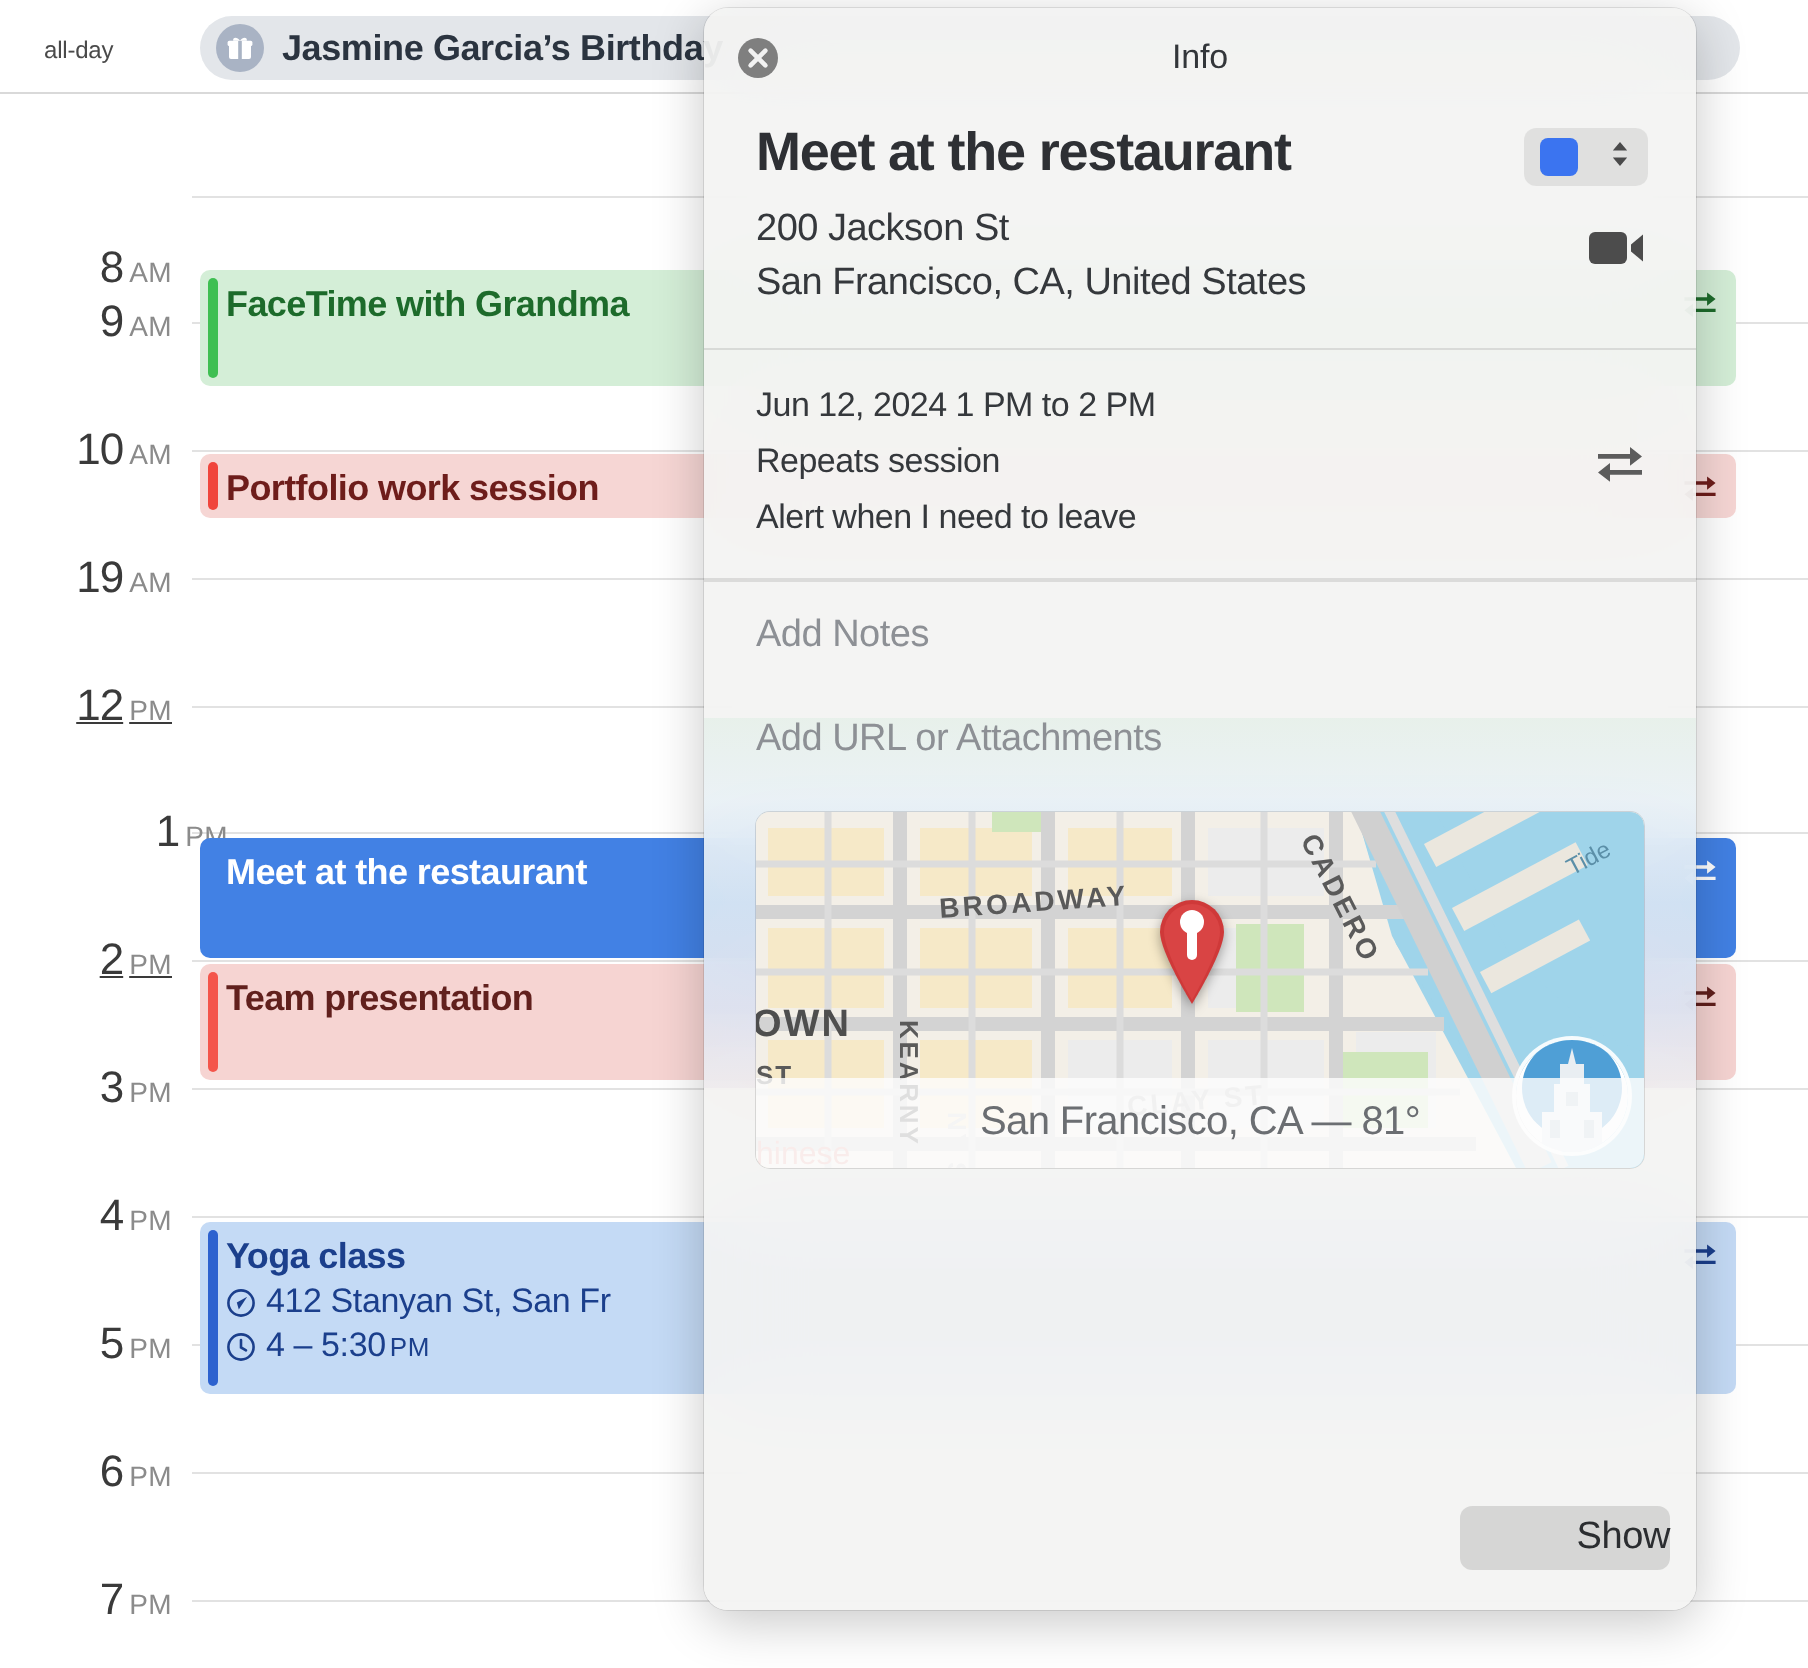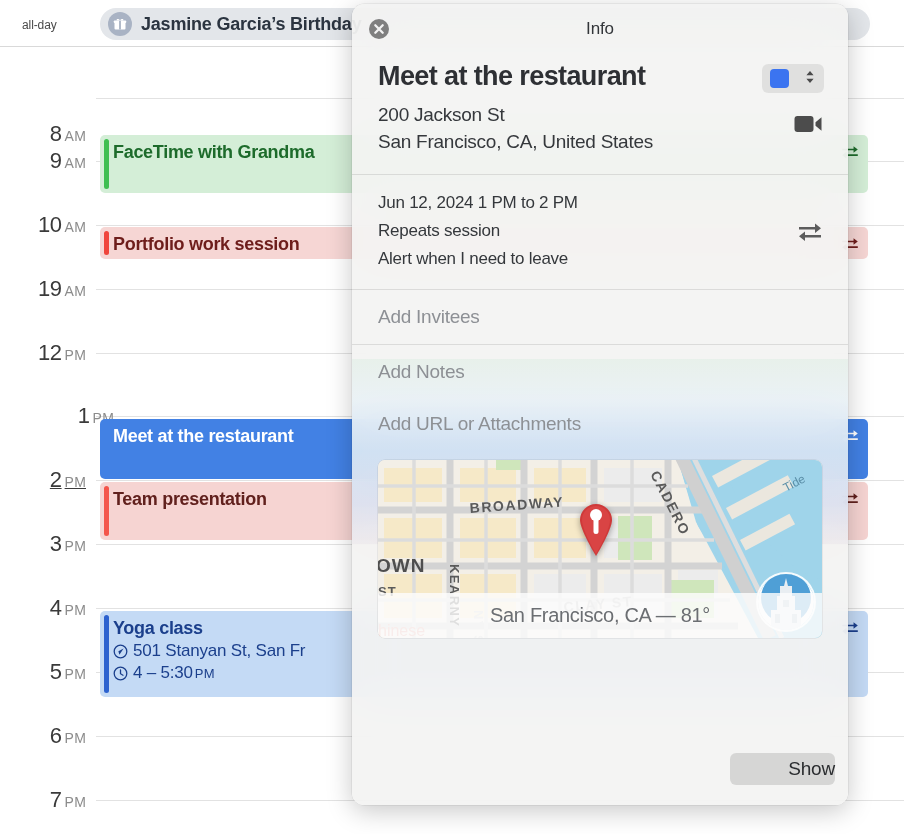--- a/index.html
+++ b/index.html
@@ -351,21 +351,21 @@
   <div id="grid">
       <div class="hourline" style="top: 51px;"></div>
       <div class="hourlabel" style="top: 51px; margin-top: 36px;"><span class="h">8</span><span class="ap">AM</span></div>
       <div class="hourline" style="top: 114px;"></div>
       <div class="hourlabel" style="top: 114px;"><span class="h">9</span><span class="ap">AM</span></div>
       <div class="hourline" style="top: 178px;"></div>
       <div class="hourlabel" style="top: 178px;"><span class="h">10</span><span class="ap">AM</span></div>
       <div class="hourline" style="top: 242px;"></div>
       <div class="hourlabel" style="top: 242px;"><span class="h">19</span><span class="ap">AM</span></div>
       <div class="hourline" style="top: 306px;"></div>
-      <div class="hourlabel" style="top: 306px;"><span class="h">12</span><span class="ap">PM</span></div>
+      <div class="hourlabel" style="top: 306px; text-decoration: underline;"><span class="h">12</span><span class="ap">PM</span></div>
       <div class="hourline" style="top: 369px;"></div>
       <div class="hourlabel" style="top: 369px; margin-left: 28px;"><span class="h">1</span><span class="ap">PM</span></div>
       <div class="hourline" style="top: 433px;"></div>
       <div class="hourlabel" style="top: 433px; text-decoration: underline;"><span class="h">2</span><span class="ap">PM</span></div>
       <div class="hourline" style="top: 497px;"></div>
       <div class="hourlabel" style="top: 497px;"><span class="h">3</span><span class="ap">PM</span></div>
       <div class="hourline" style="top: 561px;"></div>
       <div class="hourlabel" style="top: 561px;"><span class="h">4</span><span class="ap">PM</span></div>
       <div class="hourline" style="top: 625px;"></div>
       <div class="hourlabel" style="top: 625px;"><span class="h">5</span><span class="ap">PM</span></div>
@@ -405,21 +405,21 @@
           </svg></span>
       </div>
       <div class="event" style="top: 564px; height: 86px; background: rgb(196, 218, 245); color: rgb(27, 63, 140);">
         <div class="bar" style="background: rgb(45, 98, 207);"></div>
         <div class="etitle">Yoga class</div>
         <div class="emeta">
           <svg width="15" height="15" viewBox="0 0 15 15">
             <circle cx="7.5" cy="7.5" r="6.3" fill="none" stroke="#1b3f8c" stroke-width="1.3"></circle>
             <path d="M10.6 4.4 L6.4 10.8 L5.4 7.2 Z" fill="#1b3f8c"></path>
           </svg>
-          <span>501 Stanyan St, San Fr</span>
+          <span>412 Stanyan St, San Fr</span>
         </div>
         <div class="emeta">
           <svg width="15" height="15" viewBox="0 0 15 15">
             <circle cx="7.5" cy="7.5" r="6.3" fill="none" stroke="#1b3f8c" stroke-width="1.3"></circle>
             <path d="M7.5 4 L7.5 7.7 L10 9.2" fill="none" stroke="#1b3f8c" stroke-width="1.3" stroke-linecap="round"></path>
           </svg>
           <span>4 – 5:30</span>
           <span style="font-size:13px;letter-spacing:0.3px;margin-left:-3px">PM</span>
         </div>
         <span class="repeat-badge"><svg width="20" height="17" viewBox="0 0 28 24">
@@ -480,23 +480,20 @@
       <span id="repeat-icon">
         <svg width="28" height="24" viewBox="0 0 28 24">
           <path d="M3 8 L19 8 L19 4.5 L25 9.2 L19 13.9 L19 10.4 L3 10.4 Z" fill="#5c5c5c"></path>
           <path d="M25 16 L9 16 L9 12.5 L3 17.2 L9 21.9 L9 18.4 L25 18.4 Z" fill="#5c5c5c"></path>
         </svg>
       </span>
     </div>
 
     <div class="divider"></div>
 
-    <div class="placeholder-row" id="row-invitees">
-      <span>Add Invitees</span>
-    </div>
 
     <div class="divider"></div>
 
     <div class="placeholder-row" id="row-notes">
       <span>Add Notes</span>
     </div>
 
     <div class="placeholder-row" id="row-url">
       <span>Add URL or Attachments</span>
     </div>

